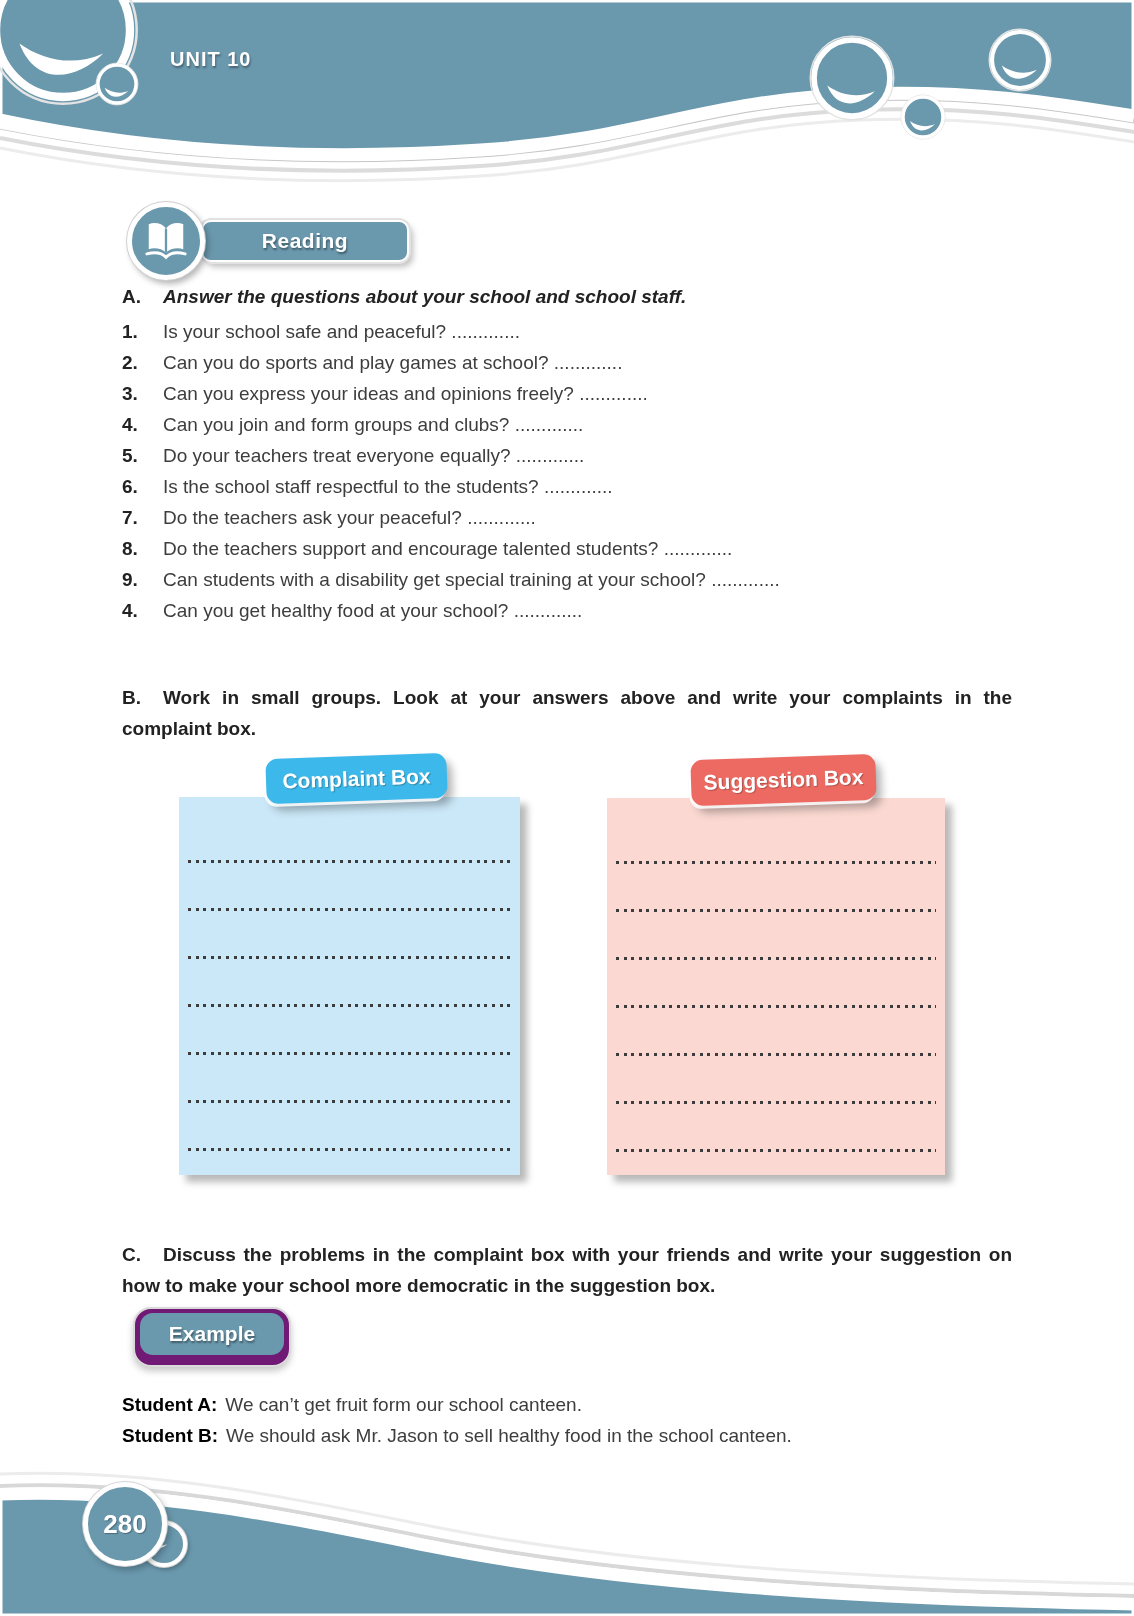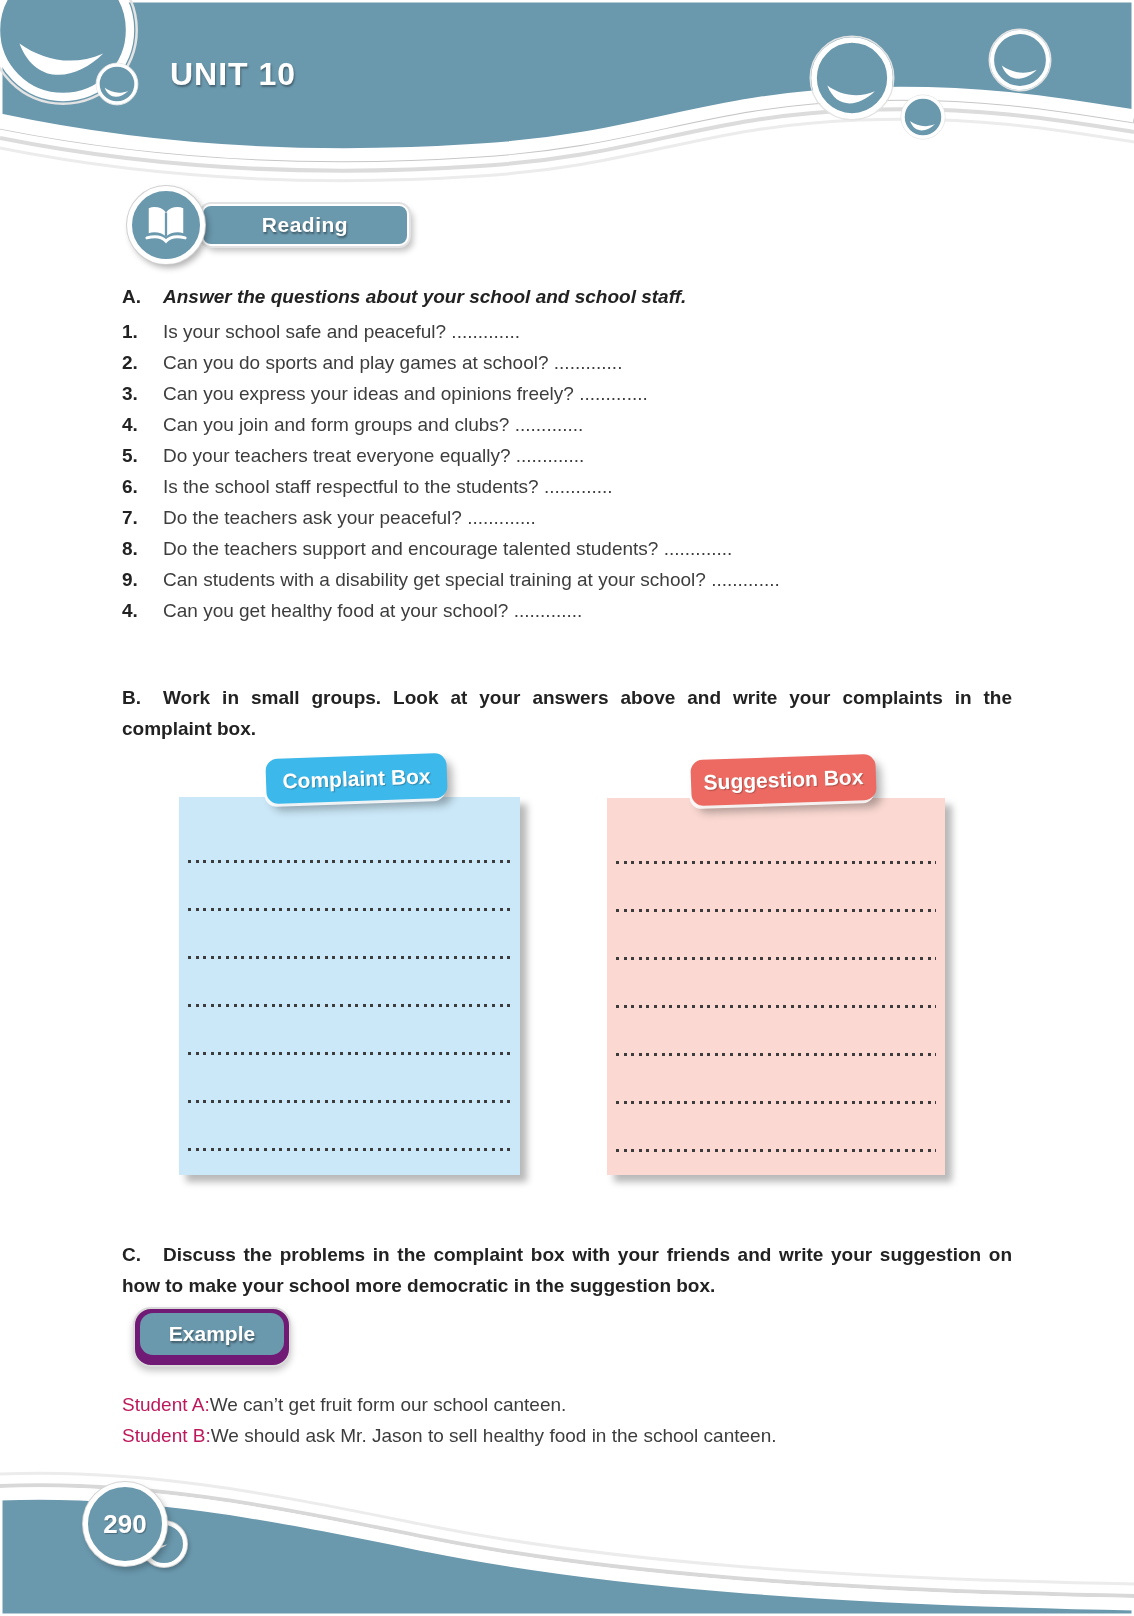--- a/index.html
+++ b/index.html
@@ -9,26 +9,26 @@
     color:#3d3d3d;
   }
   svg{display:block;}
   .abs{position:absolute;}
 
   
   .hdr-svg{left:0;top:0;}
   .ftr-svg{left:0;bottom:0;}
 
   .unit-title{
-    left:170px;top:56px;font-size:32px;font-weight:bold;color:#ffffff;
+    left:170px;top:48px;font-size:20px;font-weight:bold;color:#ffffff;
     letter-spacing:1px;text-shadow:1px 2px 2px rgba(0,0,0,.35);
   }
 
   
-  .reading-badge{left:127px;top:186px;width:300px;height:82px;}
+  .reading-badge{left:127px;top:202px;width:300px;height:82px;}
   .reading-pill{
     position:absolute;left:74px;top:18px;width:204px;height:38px;
     background:#6a98ad;border:2px solid #fff;border-radius:10px;
     box-shadow:0 0 0 2px #e2e2e2,4px 5px 6px rgba(0,0,0,.25);
     display:flex;align-items:center;justify-content:center;
   }
   .reading-pill span{
     color:#fff;font-size:21px;font-weight:bold;letter-spacing:.5px;
     text-shadow:1px 2px 2px rgba(0,0,0,.4);
   }
@@ -85,21 +85,21 @@
   .example-inner{
     position:absolute;left:5px;top:4px;width:144px;height:42px;background:#6a98ad;
     border-radius:13px;display:flex;align-items:center;justify-content:center;
   }
   .example-inner span{
     color:#fff;font-size:21px;font-weight:bold;text-shadow:1px 2px 2px rgba(0,0,0,.4);
   }
 
   .dialog{left:122px;top:1389px;width:900px;}
   .dialog .row{height:31px;}
-  .dialog .speaker{font-weight:normal;color:#be185d;margin-right:0;}
+  .dialog .speaker{font-weight:bold;color:#000000;margin-right:8px;}
 
   
   .page-badge{
     left:83px;top:1482px;width:74px;height:74px;background:#6a98ad;border:5px solid #fff;
     border-radius:50%;box-sizing:content-box;z-index:4;
     box-shadow:0 0 0 1px #d5d5d5,3px 4px 6px rgba(0,0,0,.25);
     display:flex;align-items:center;justify-content:center;
   }
   .page-badge span{color:#fff;font-size:26px;font-weight:bold;text-shadow:1px 1px 1px rgba(0,0,0,.3);}
   .page-bubble{
@@ -273,16 +273,16 @@
     </g>
     <path d="M0,170 V52 C150,46 280,74 430,104 C600,138 820,156 1134,162 V170 Z" fill="#6a98ad" stroke="#ffffff" stroke-width="5"></path>
   </svg>
 
   <div class="abs page-bubble">
     <svg width="30" height="30" viewBox="-50 -50 100 100">
       <path d="M-26,8 C-16,34 8,30 24,14 C6,22 -12,18 -26,8 Z" fill="#ffffff"></path>
     </svg>
   </div>
   <div class="abs page-badge">
-    <span>290</span>
+    <span>280</span>
   </div>
 
 </div>
 
 </body></html>

